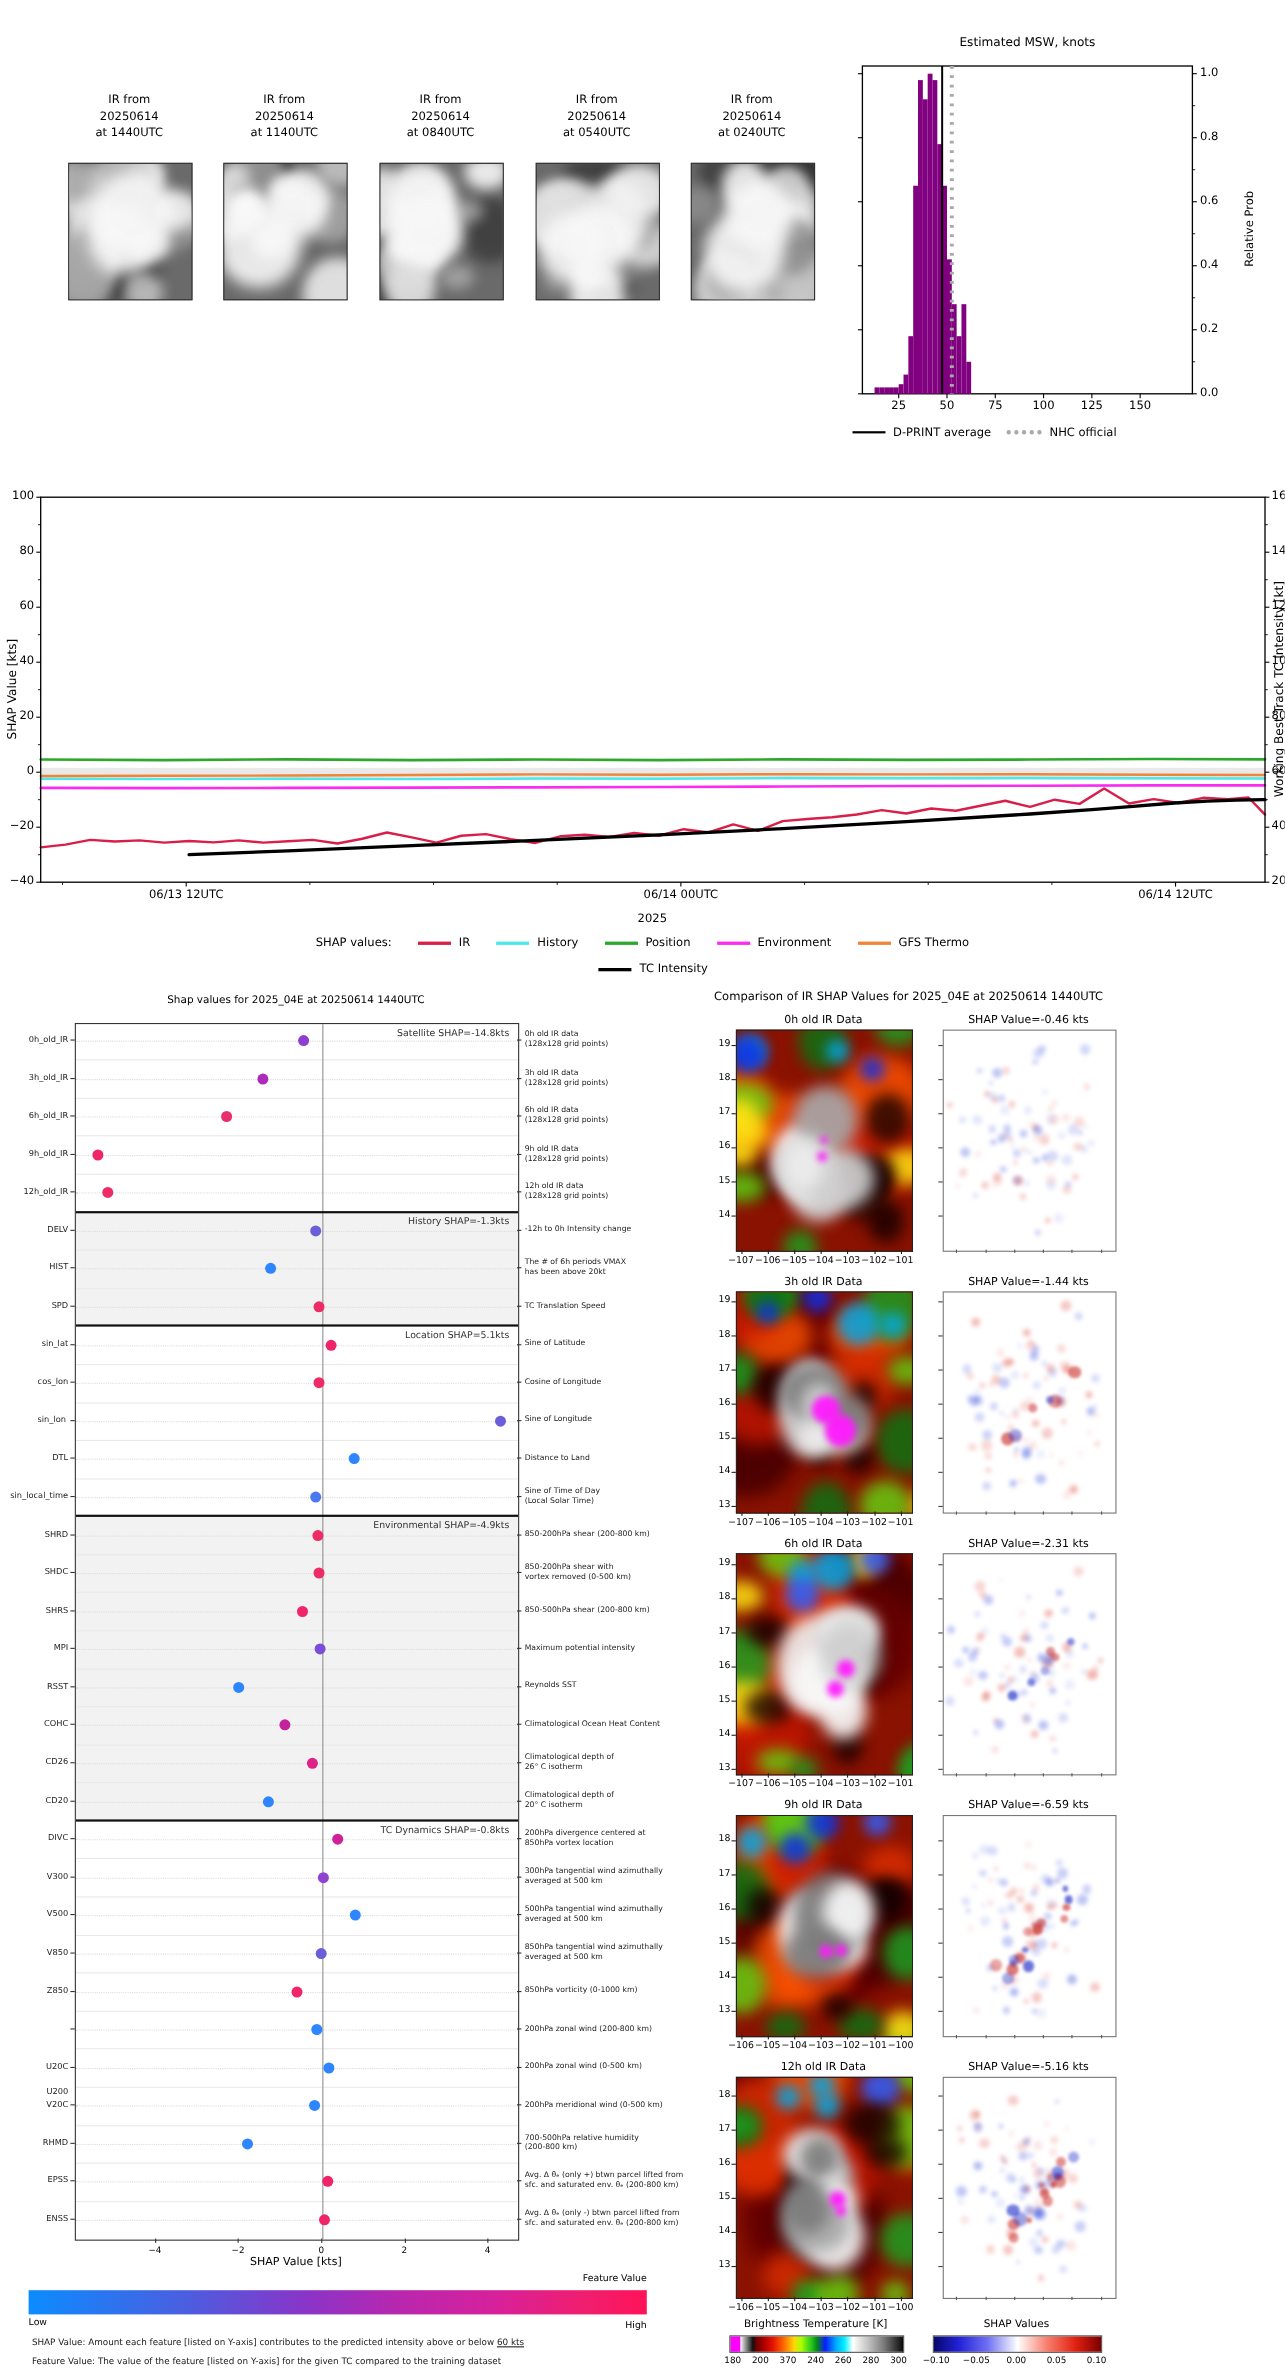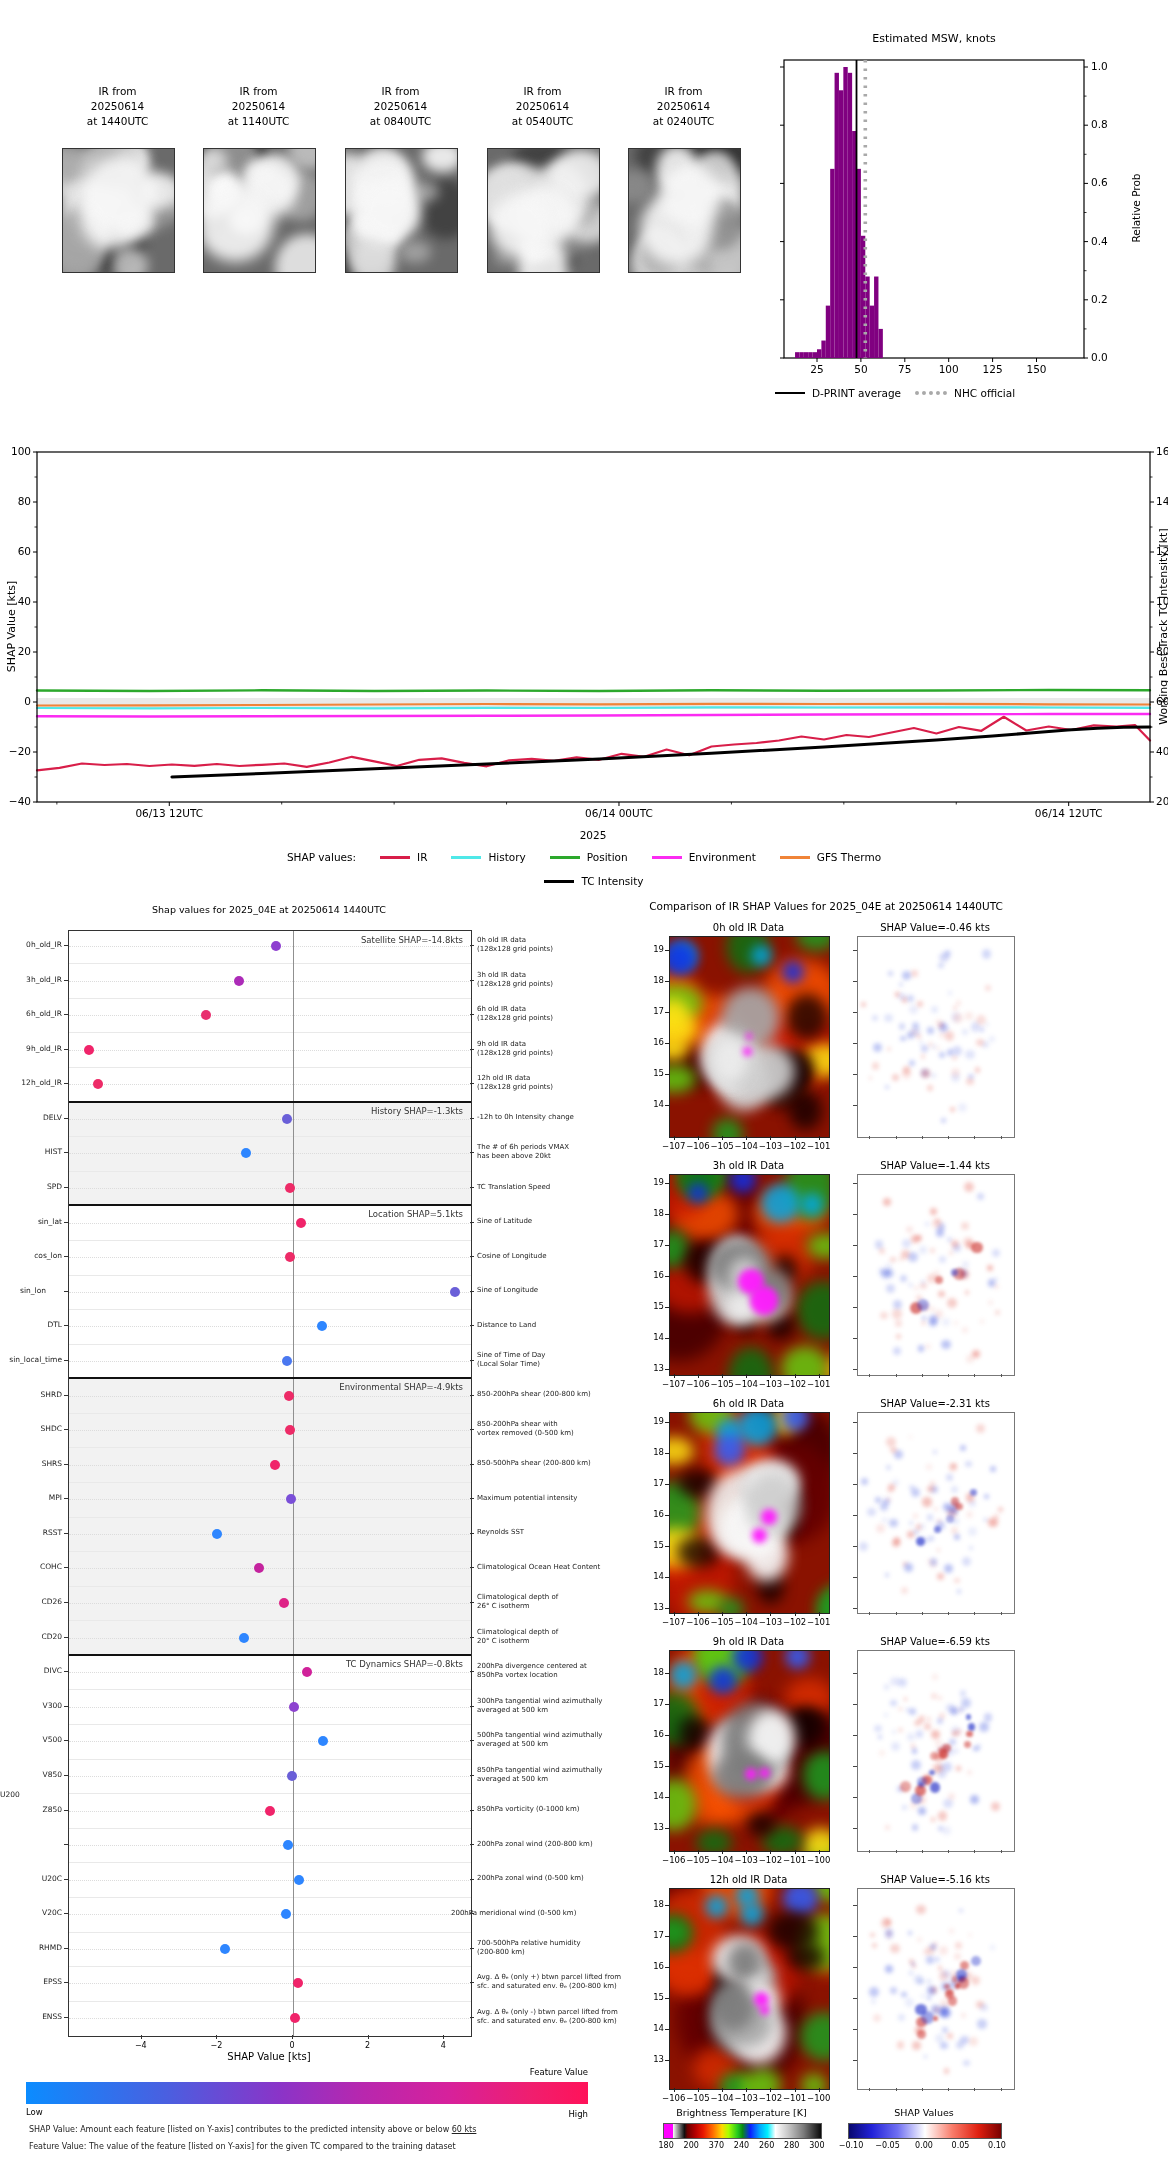--- a/index.html
+++ b/index.html
@@ -408,21 +408,21 @@
       <div style="position: absolute; left: 470px; top: 1187.06px; width: 4px; height: 1px; background: rgb(51, 51, 51);"></div>
       <div style="position: absolute; left: 477px; top: 1182.56px; width: 190px; font-size: 7px; line-height: 9px; color: rgb(34, 34, 34); white-space: pre-line;">TC Translation Speed</div>
       <div style="position: absolute; left: 0px; top: 1216.64px; width: 62px; text-align: right; font-size: 7.5px; color: rgb(34, 34, 34);">sin_lat</div>
       <div style="position: absolute; left: 64px; top: 1221.64px; width: 4px; height: 1px; background: rgb(51, 51, 51);"></div>
       <div style="position: absolute; left: 470px; top: 1221.64px; width: 4px; height: 1px; background: rgb(51, 51, 51);"></div>
       <div style="position: absolute; left: 477px; top: 1217.14px; width: 190px; font-size: 7px; line-height: 9px; color: rgb(34, 34, 34); white-space: pre-line;">Sine of Latitude</div>
       <div style="position: absolute; left: 0px; top: 1251.22px; width: 62px; text-align: right; font-size: 7.5px; color: rgb(34, 34, 34);">cos_lon</div>
       <div style="position: absolute; left: 64px; top: 1256.22px; width: 4px; height: 1px; background: rgb(51, 51, 51);"></div>
       <div style="position: absolute; left: 470px; top: 1256.22px; width: 4px; height: 1px; background: rgb(51, 51, 51);"></div>
       <div style="position: absolute; left: 477px; top: 1251.72px; width: 190px; font-size: 7px; line-height: 9px; color: rgb(34, 34, 34); white-space: pre-line;">Cosine of Longitude</div>
-      <div style="position: absolute; left: 0px; top: 1285.8px; width: 46px; text-align: right; font-size: 7.5px; color: rgb(34, 34, 34);">sin_lon</div>
+      <div style="position: absolute; left: 0px; top: 1285.8px; width: 60px; text-align: right; font-size: 7.5px; color: rgb(34, 34, 34);">sin_lon</div>
       <div style="position: absolute; left: 64px; top: 1290.8px; width: 4px; height: 1px; background: rgb(51, 51, 51);"></div>
       <div style="position: absolute; left: 470px; top: 1290.8px; width: 4px; height: 1px; background: rgb(51, 51, 51);"></div>
       <div style="position: absolute; left: 477px; top: 1286.3px; width: 190px; font-size: 7px; line-height: 9px; color: rgb(34, 34, 34); white-space: pre-line;">Sine of Longitude</div>
       <div style="position: absolute; left: 0px; top: 1320.38px; width: 62px; text-align: right; font-size: 7.5px; color: rgb(34, 34, 34);">DTL</div>
       <div style="position: absolute; left: 64px; top: 1325.38px; width: 4px; height: 1px; background: rgb(51, 51, 51);"></div>
       <div style="position: absolute; left: 470px; top: 1325.38px; width: 4px; height: 1px; background: rgb(51, 51, 51);"></div>
       <div style="position: absolute; left: 477px; top: 1320.88px; width: 190px; font-size: 7px; line-height: 9px; color: rgb(34, 34, 34); white-space: pre-line;">Distance to Land</div>
       <div style="position: absolute; left: 0px; top: 1354.96px; width: 62px; text-align: right; font-size: 7.5px; color: rgb(34, 34, 34);">sin_local_time</div>
       <div style="position: absolute; left: 64px; top: 1359.96px; width: 4px; height: 1px; background: rgb(51, 51, 51);"></div>
       <div style="position: absolute; left: 470px; top: 1359.96px; width: 4px; height: 1px; background: rgb(51, 51, 51);"></div>
@@ -480,32 +480,32 @@
 averaged at 500 km</div>
       <div style="position: absolute; left: 0px; top: 1769.92px; width: 62px; text-align: right; font-size: 7.5px; color: rgb(34, 34, 34);">V850</div>
       <div style="position: absolute; left: 64px; top: 1774.92px; width: 4px; height: 1px; background: rgb(51, 51, 51);"></div>
       <div style="position: absolute; left: 470px; top: 1774.92px; width: 4px; height: 1px; background: rgb(51, 51, 51);"></div>
       <div style="position: absolute; left: 477px; top: 1765.92px; width: 190px; font-size: 7px; line-height: 9px; color: rgb(34, 34, 34); white-space: pre-line;">850hPa tangential wind azimuthally
 averaged at 500 km</div>
       <div style="position: absolute; left: 0px; top: 1804.5px; width: 62px; text-align: right; font-size: 7.5px; color: rgb(34, 34, 34);">Z850</div>
       <div style="position: absolute; left: 64px; top: 1809.5px; width: 4px; height: 1px; background: rgb(51, 51, 51);"></div>
       <div style="position: absolute; left: 470px; top: 1809.5px; width: 4px; height: 1px; background: rgb(51, 51, 51);"></div>
       <div style="position: absolute; left: 477px; top: 1805px; width: 190px; font-size: 7px; line-height: 9px; color: rgb(34, 34, 34); white-space: pre-line;">850hPa vorticity (0-1000 km)</div>
-      <div style="position: absolute; left: 0px; top: 1790px; width: 62px; font-size: 7.5px; color: rgb(34, 34, 34);">U200</div>
+      <div style="position: absolute; left: 0px; top: 1897px; width: 62px; text-align: right; font-size: 7.5px; color: rgb(34, 34, 34);">U200</div>
       <div style="position: absolute; left: 64px; top: 1844.08px; width: 4px; height: 1px; background: rgb(51, 51, 51);"></div>
       <div style="position: absolute; left: 470px; top: 1844.08px; width: 4px; height: 1px; background: rgb(51, 51, 51);"></div>
       <div style="position: absolute; left: 477px; top: 1839.58px; width: 190px; font-size: 7px; line-height: 9px; color: rgb(34, 34, 34); white-space: pre-line;">200hPa zonal wind (200-800 km)</div>
       <div style="position: absolute; left: 0px; top: 1873.66px; width: 62px; text-align: right; font-size: 7.5px; color: rgb(34, 34, 34);">U20C</div>
       <div style="position: absolute; left: 64px; top: 1878.66px; width: 4px; height: 1px; background: rgb(51, 51, 51);"></div>
       <div style="position: absolute; left: 470px; top: 1878.66px; width: 4px; height: 1px; background: rgb(51, 51, 51);"></div>
       <div style="position: absolute; left: 477px; top: 1874.16px; width: 190px; font-size: 7px; line-height: 9px; color: rgb(34, 34, 34); white-space: pre-line;">200hPa zonal wind (0-500 km)</div>
       <div style="position: absolute; left: 0px; top: 1908.24px; width: 62px; text-align: right; font-size: 7.5px; color: rgb(34, 34, 34);">V20C</div>
       <div style="position: absolute; left: 64px; top: 1913.24px; width: 4px; height: 1px; background: rgb(51, 51, 51);"></div>
       <div style="position: absolute; left: 470px; top: 1913.24px; width: 4px; height: 1px; background: rgb(51, 51, 51);"></div>
-      <div style="position: absolute; left: 451px; top: 1908.74px; width: 190px; font-size: 7px; line-height: 9px; color: rgb(34, 34, 34); white-space: pre-line;">200hPa meridional wind (0-500 km)</div>
+      <div style="position: absolute; left: 477px; top: 1908.74px; width: 190px; font-size: 7px; line-height: 9px; color: rgb(34, 34, 34); white-space: pre-line;">200hPa meridional wind (0-500 km)</div>
       <div style="position: absolute; left: 0px; top: 1942.82px; width: 62px; text-align: right; font-size: 7.5px; color: rgb(34, 34, 34);">RHMD</div>
       <div style="position: absolute; left: 64px; top: 1947.82px; width: 4px; height: 1px; background: rgb(51, 51, 51);"></div>
       <div style="position: absolute; left: 470px; top: 1947.82px; width: 4px; height: 1px; background: rgb(51, 51, 51);"></div>
       <div style="position: absolute; left: 477px; top: 1938.82px; width: 190px; font-size: 7px; line-height: 9px; color: rgb(34, 34, 34); white-space: pre-line;">700-500hPa relative humidity
 (200-800 km)</div>
       <div style="position: absolute; left: 0px; top: 1977.4px; width: 62px; text-align: right; font-size: 7.5px; color: rgb(34, 34, 34);">EPSS</div>
       <div style="position: absolute; left: 64px; top: 1982.4px; width: 4px; height: 1px; background: rgb(51, 51, 51);"></div>
       <div style="position: absolute; left: 470px; top: 1982.4px; width: 4px; height: 1px; background: rgb(51, 51, 51);"></div>
       <div style="position: absolute; left: 477px; top: 1973.4px; width: 190px; font-size: 7px; line-height: 9px; color: rgb(34, 34, 34); white-space: pre-line;">Avg. Δ θₑ (only +) btwn parcel lifted from
 sfc. and saturated env. θₑ (200-800 km)</div>

